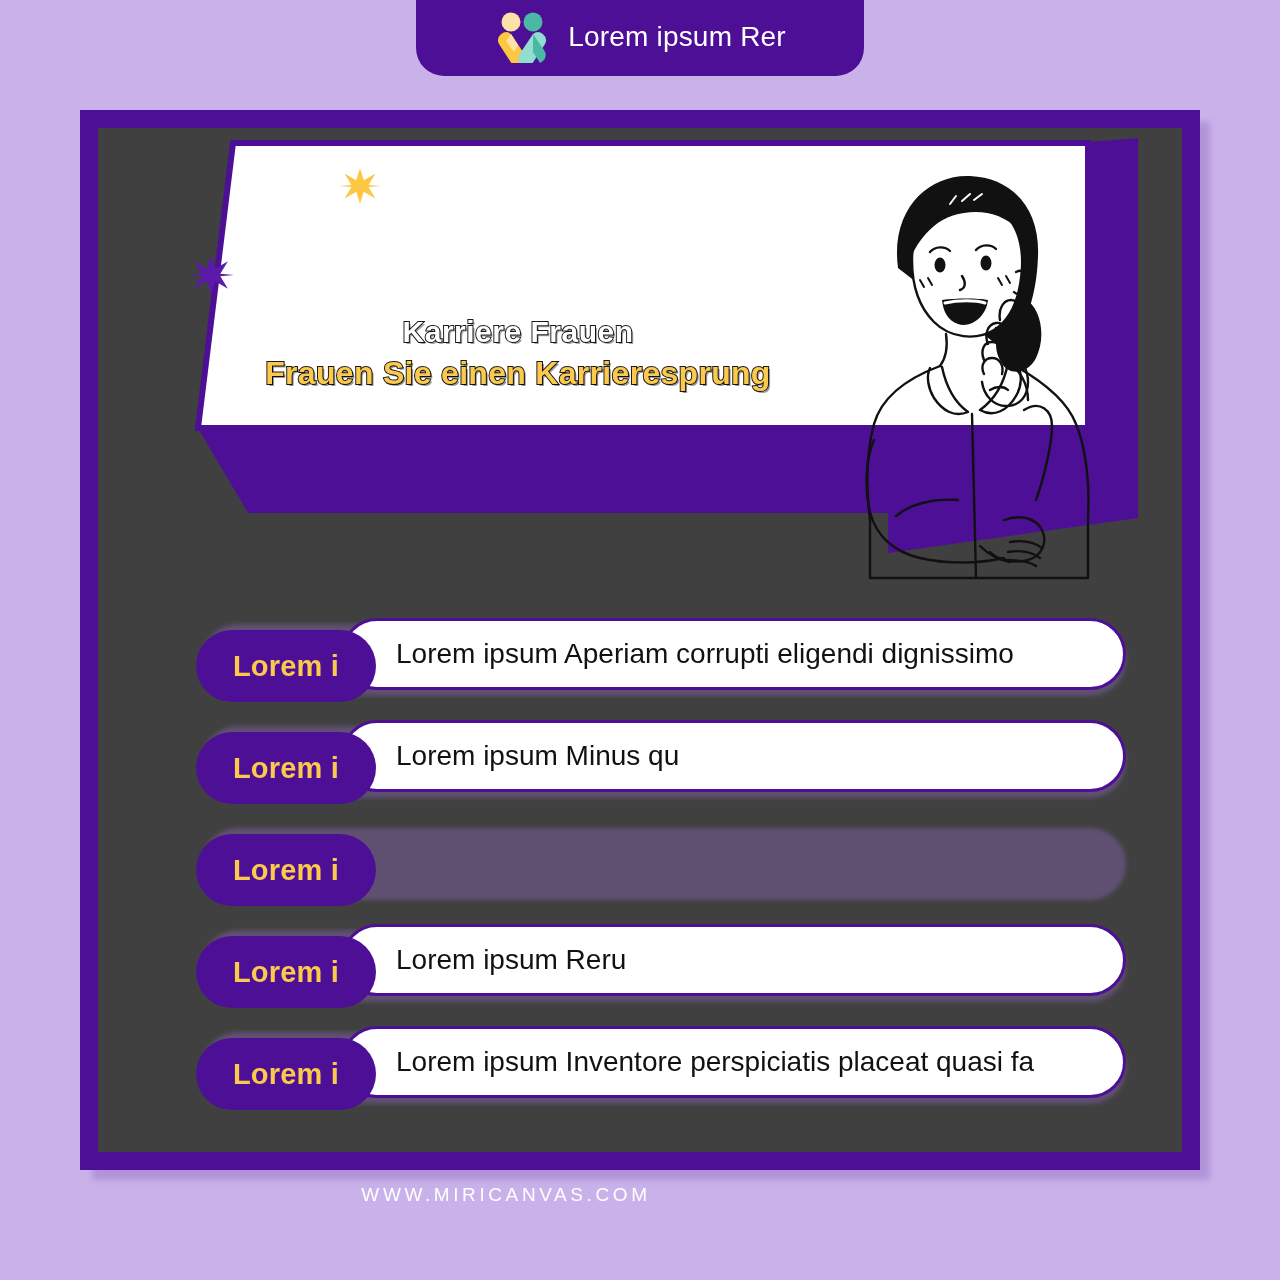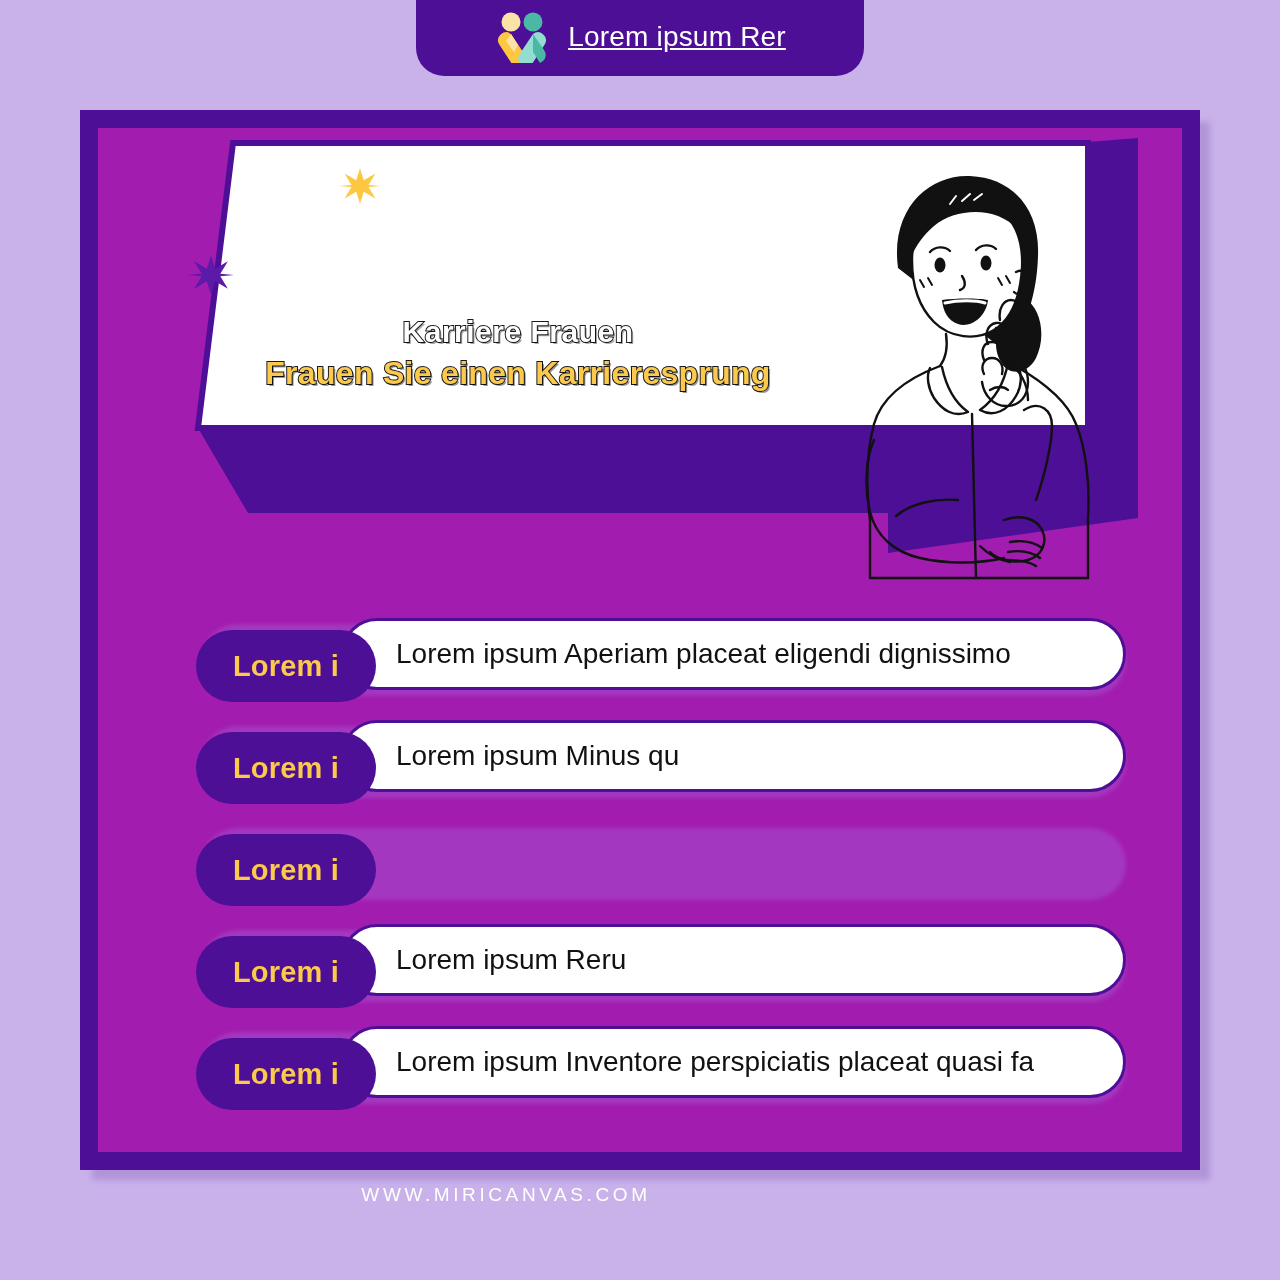--- a/index.html
+++ b/index.html
@@ -35,21 +35,20 @@
     width: 56px;
     height: 52px;
     flex: 0 0 auto;
     display: block;
   }
   #tab-title {
     color: #ffffff;
     font-size: 28px;
     letter-spacing: .2px;
     white-space: nowrap;
-    text-decoration: underline;
   }
 
   
   #card-shadow {
     position: absolute;
     left: 92px;
     top: 122px;
     width: 1118px;
     height: 1058px;
     background: rgba(90, 40, 150, .22);
@@ -62,21 +61,21 @@
     top: 110px;
     width: 1120px;
     height: 1060px;
     background: #4d0f96;
     box-sizing: border-box;
     padding: 18px;
   }
   #card-body {
     width: 100%;
     height: 100%;
-    background: #a21caf;
+    background: #404040;
     position: relative;
     overflow: hidden;
   }
 
   
   #hero {
     position: absolute;
     left: 0;
     top: 0;
     width: 1084px;
@@ -320,21 +319,21 @@
     <div id="hero-heading">
       <span id="hero-title-main">Karriere Frauen</span>
       <span id="hero-title-sub">Frauen Sie einen Karrieresprung</span>
     </div>
 
     <div id="rows">
 
       <div class="row">
         <div class="row-shell"></div>
         <div class="row-text-box">
-          <span class="row-text">Lorem ipsum Aperiam placeat eligendi dignissimo</span>
+          <span class="row-text">Lorem ipsum Aperiam corrupti eligendi dignissimo</span>
         </div>
         <div class="row-badge">
           <span class="row-badge-label">Lorem i</span>
         </div>
       </div>
 
       <div class="row">
         <div class="row-shell"></div>
         <div class="row-text-box">
           <span class="row-text">Lorem ipsum Minus qu</span>

